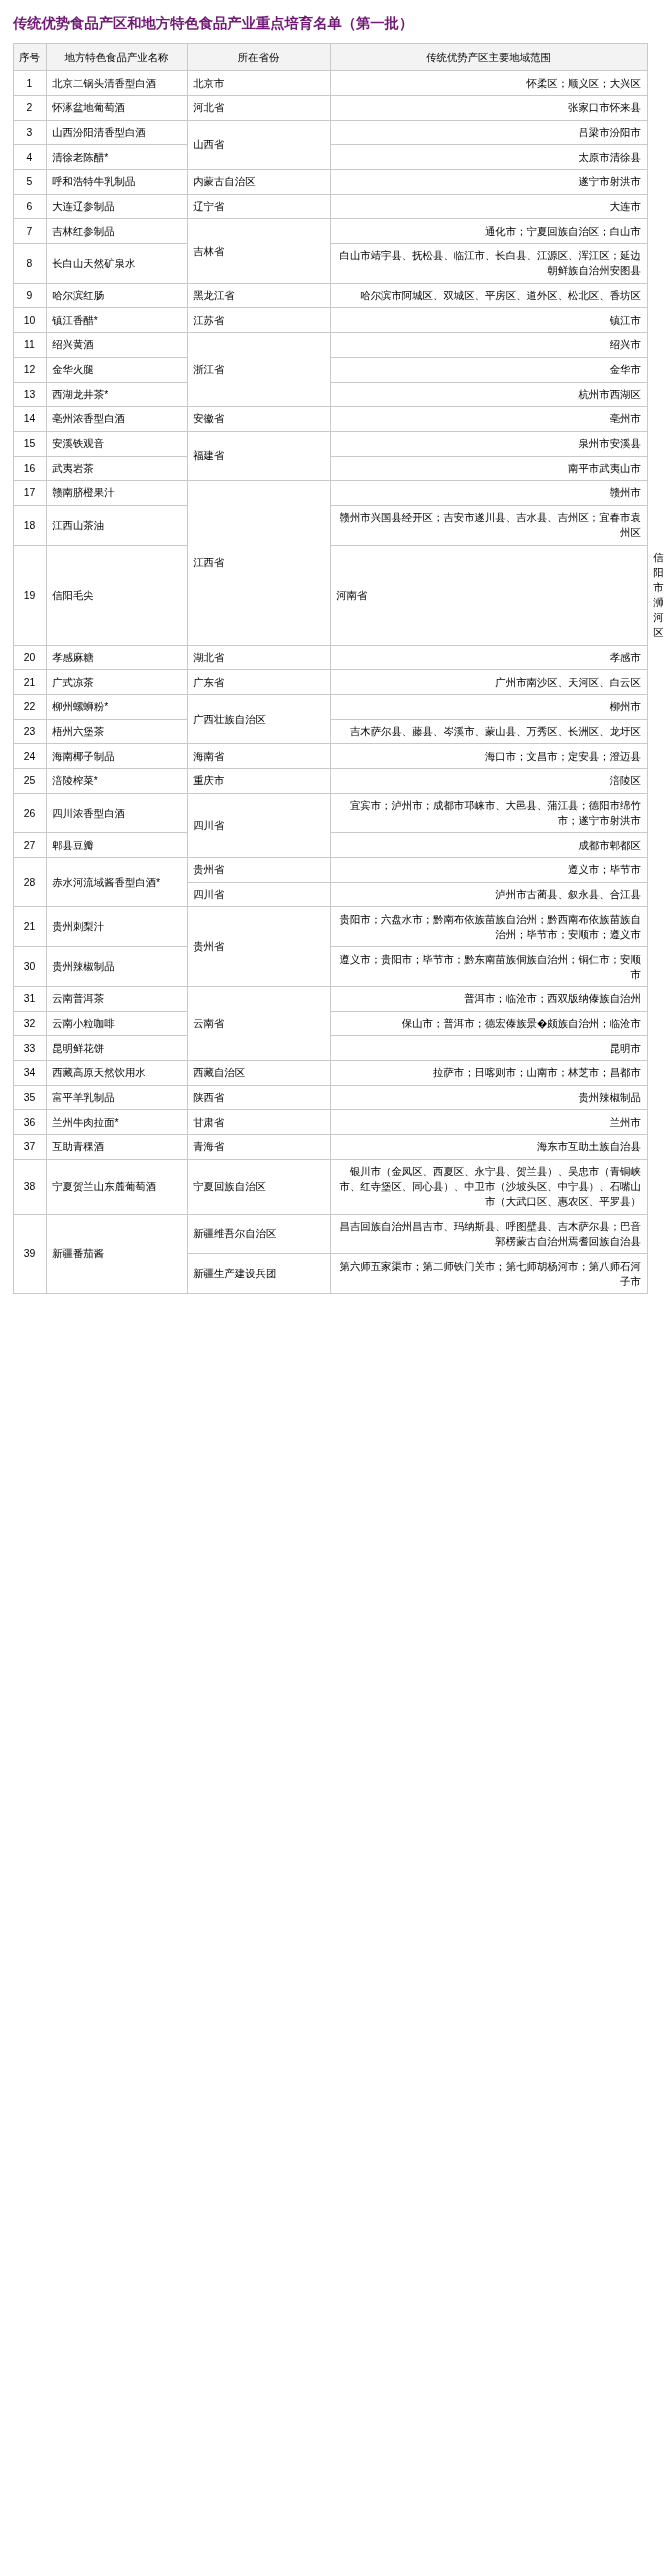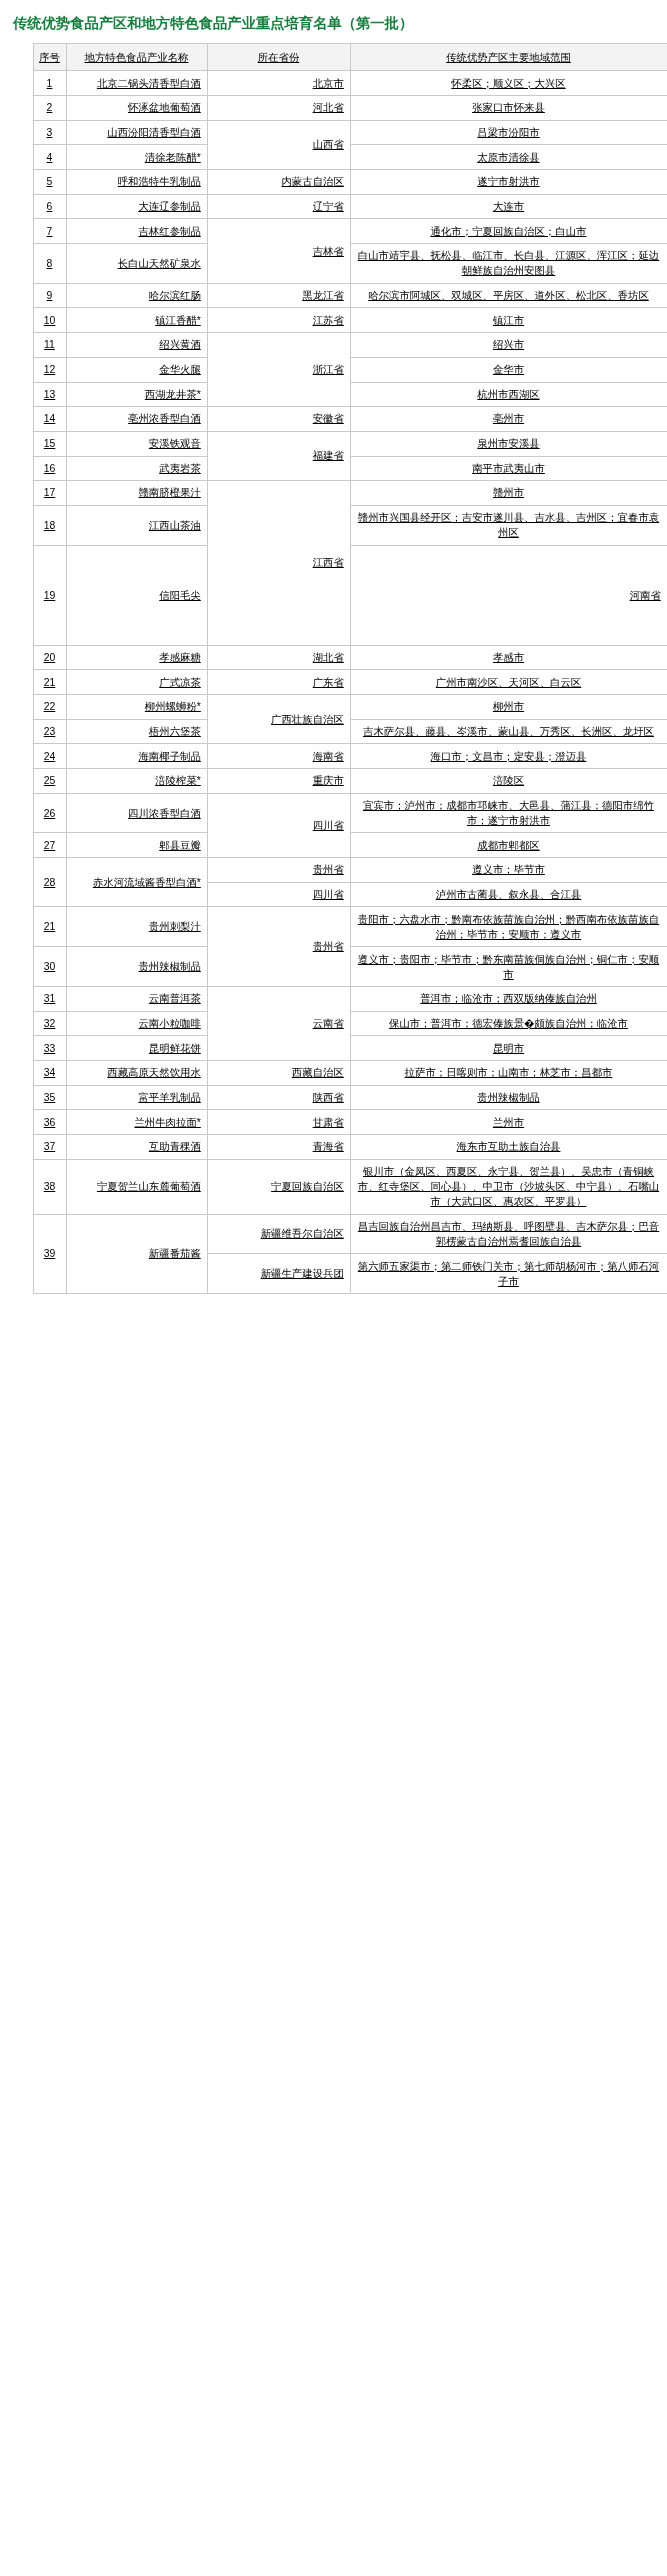--- a/index.html
+++ b/index.html
@@ -16,28 +16,27 @@
     width: 667px;
     box-sizing: border-box;
     padding: 10px 11.5px 7.2px 11.5px;
   }
   .doc-title {
     font-size: 14.3px;
     font-weight: bold;
     letter-spacing: 0px;
     line-height: 1.4;
     margin: 2.9px 0 10px 1.4px;
-    color: #15803d;
+    color: #701a75;
   }
   table.list {
     border-collapse: collapse;
     width: 634px;
-    margin-left: 21px;
+    margin-left: 1px;
     table-layout: fixed;
-    text-decoration: underline;
   }
   table.list col.c1 { width: 33px; }
   table.list col.c2 { width: 141px; }
   table.list col.c3 { width: 143px; }
   table.list col.c4 { width: 317px; }
   table.list th, table.list td {
     border: 0.7px solid #c9c9c9;
     padding: 4.3px 5.7px;
     font-size: 10.4px;
     line-height: 1.45;
@@ -48,27 +47,27 @@
     background: #f3f3f3;
     font-weight: normal;
     text-align: center;
     font-size: 10.4px;
     padding: 5.7px 4.3px;
   }
   td.num {
     text-align: center;
   }
   td.name {
+    text-align: left;
+  }
+  td.prov {
+    text-align: left;
+  }
+  td.region {
     text-align: right;
-  }
-  td.prov {
-    text-align: right;
-  }
-  td.region {
-    text-align: center;
   }
 </style>
 </head>
 <body>
 
 <div class="page">
 
   <div class="doc-title">传统优势食品产区和地方特色食品产业重点培育名单（第一批）</div>
 
   <table class="list">

